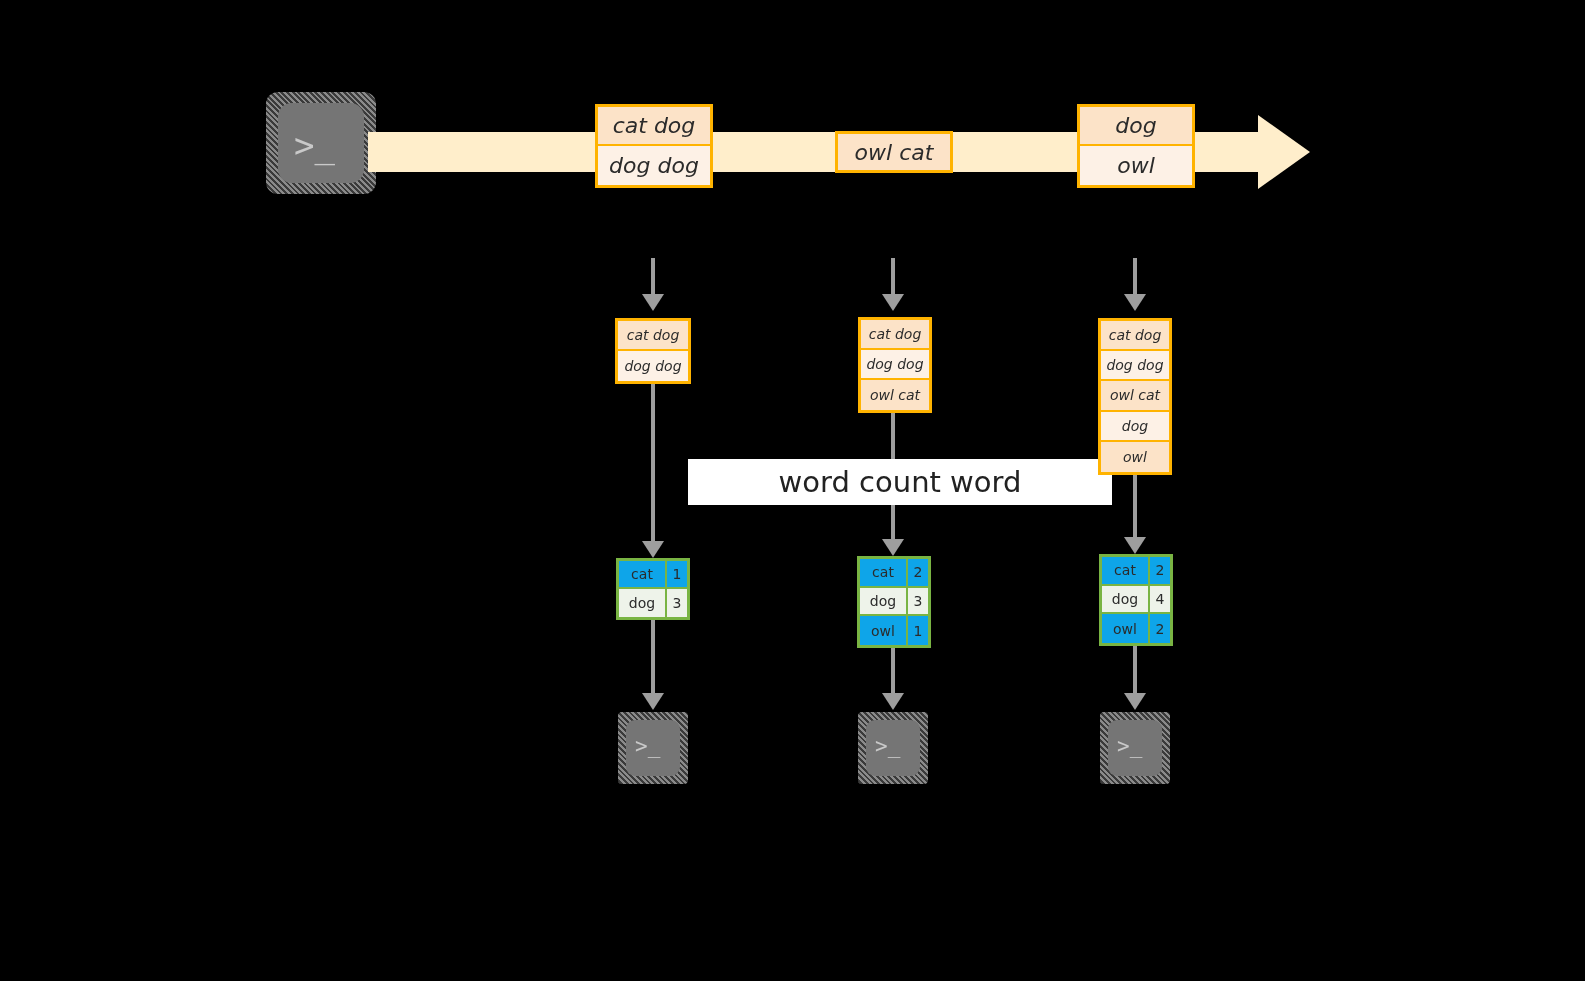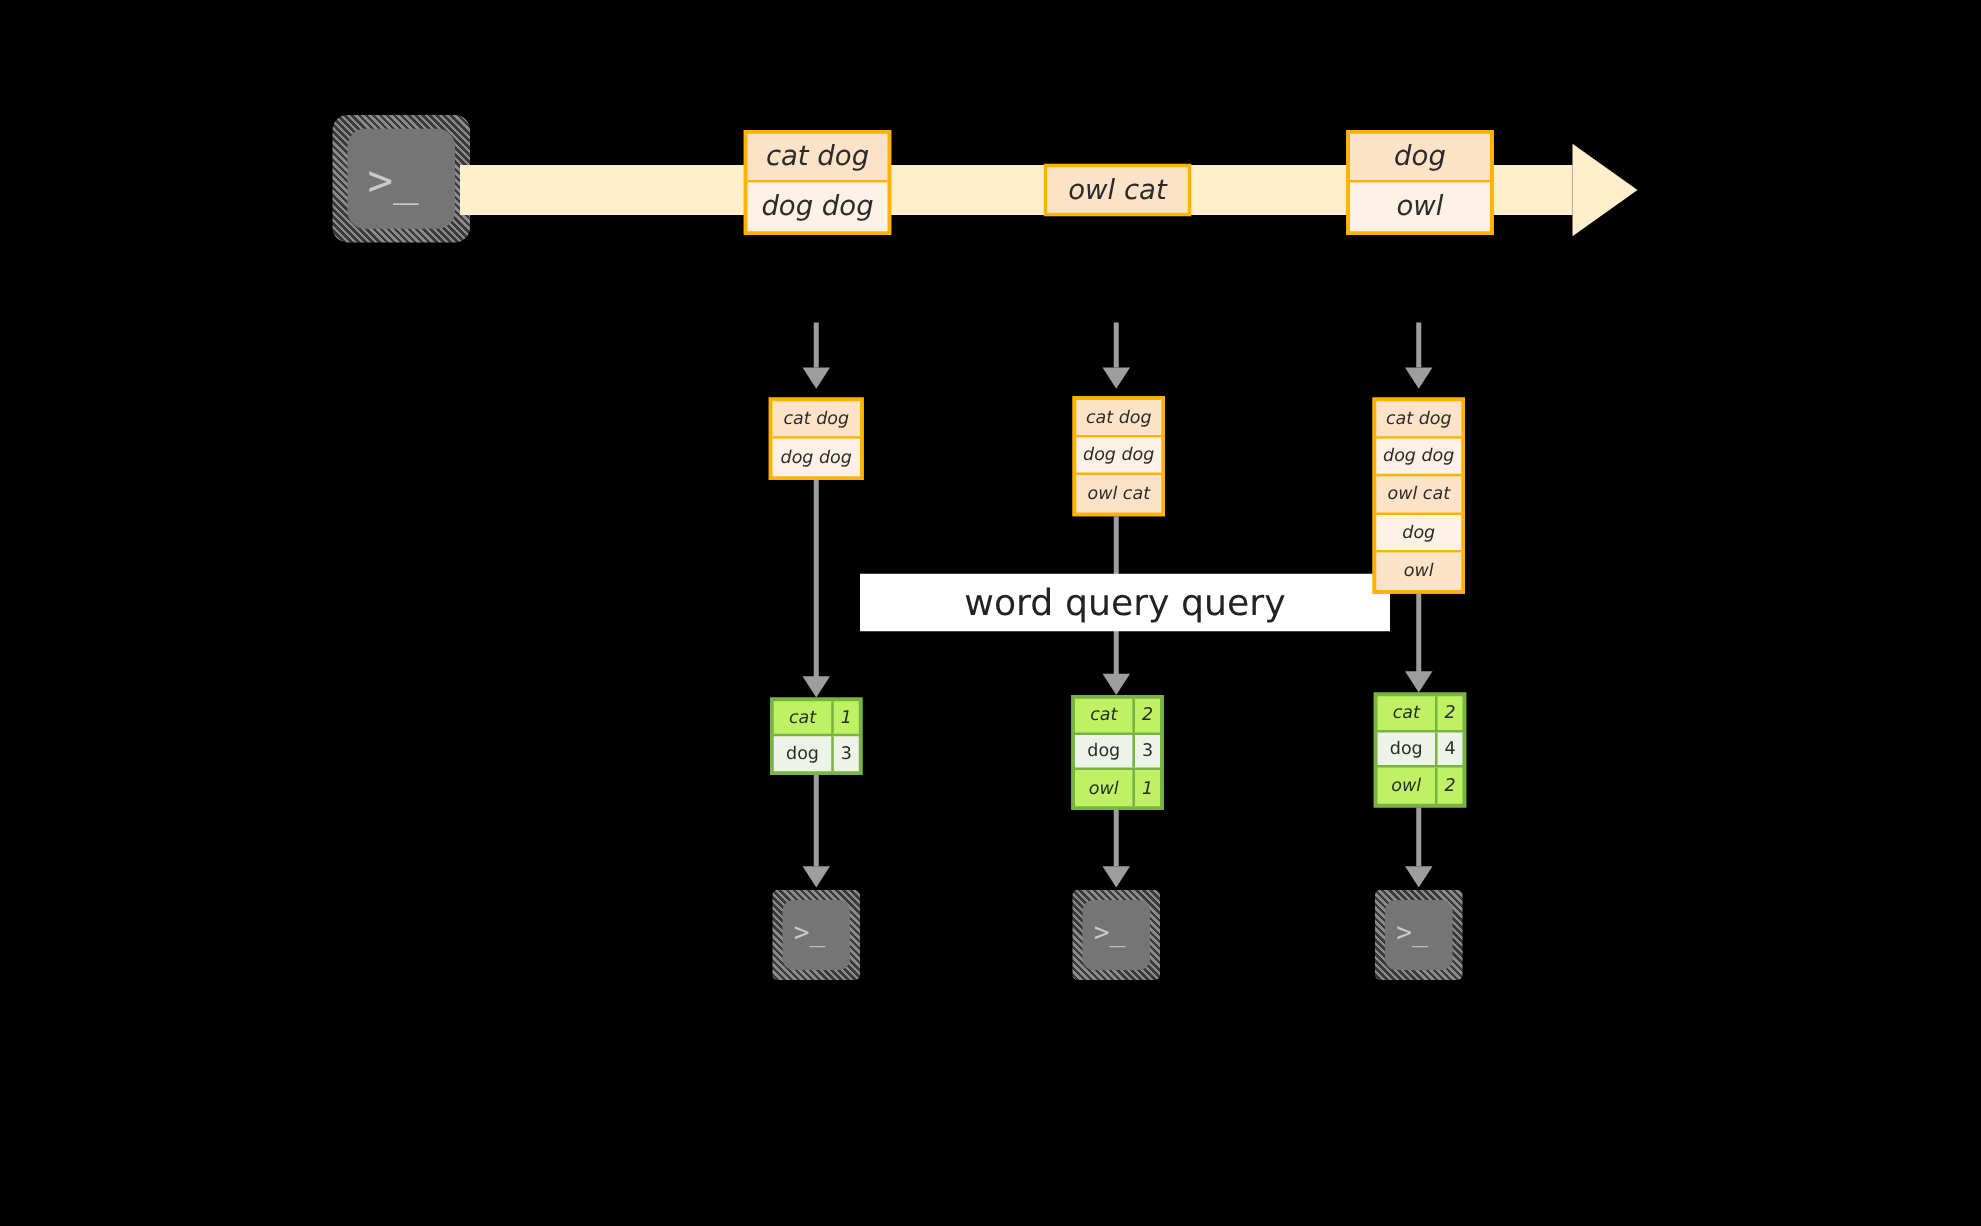--- a/index.html
+++ b/index.html
@@ -91,21 +91,21 @@
   .res-row:last-child { border-bottom: none; }
   .res-key, .res-val {
     box-sizing: border-box;
     display: flex;
     align-items: center;
     justify-content: center;
     color: #2b2b2b;
     white-space: nowrap;
   }
   .res-val { border-left: 2px solid #79b443; }
-  .res-row.dark  .res-key, .res-row.dark  .res-val { background: #bef264; font-style: italic; }
+  .res-row.dark  .res-key, .res-row.dark  .res-val { background: #0ea5e9; }
   .res-row.light .res-key, .res-row.light .res-val { background: #eef3ea; }
 
   
   .gline {
     position: absolute;
     background: #9e9e9e;
     width: 4px;
   }
   .ghead {
     position: absolute;
@@ -192,21 +192,21 @@
 
   <div class="res-stack" style="left:858px; top:317px; width:74px; height:96px; border-color:#ffb300; background:#ffb300;">
     <div class="rec-row dark" style="height:33.33%; font-size:14px;">cat dog</div>
     <div class="rec-row light" style="height:33.33%; font-size:14px;">dog dog</div>
     <div class="rec-row dark" style="height:33.33%; font-size:14px;">owl cat</div>
   </div>
 
   <div class="gline" style="left:891px; top:413px; height:136px;"></div>
   <div class="ghead" style="left:882px; top:539px;"></div>
 
-  <div class="label-band" style="left:688px; top:459px; width:424px; height:46px; font-size:29px;">word query query</div>
+  <div class="label-band" style="left:688px; top:459px; width:424px; height:46px; font-size:29px;">word count word</div>
 
   <div class="res-stack" style="left:857px; top:556px; width:74px; height:92px;">
     <div class="res-row dark" style="height:33.33%;">
       <div class="res-key" style="width:46px; font-size:14px;">cat</div>
       <div class="res-val" style="flex:1; font-size:14px;">2</div>
     </div>
     <div class="res-row light" style="height:33.33%;">
       <div class="res-key" style="width:46px; font-size:14px;">dog</div>
       <div class="res-val" style="flex:1; font-size:14px;">3</div>
     </div>

